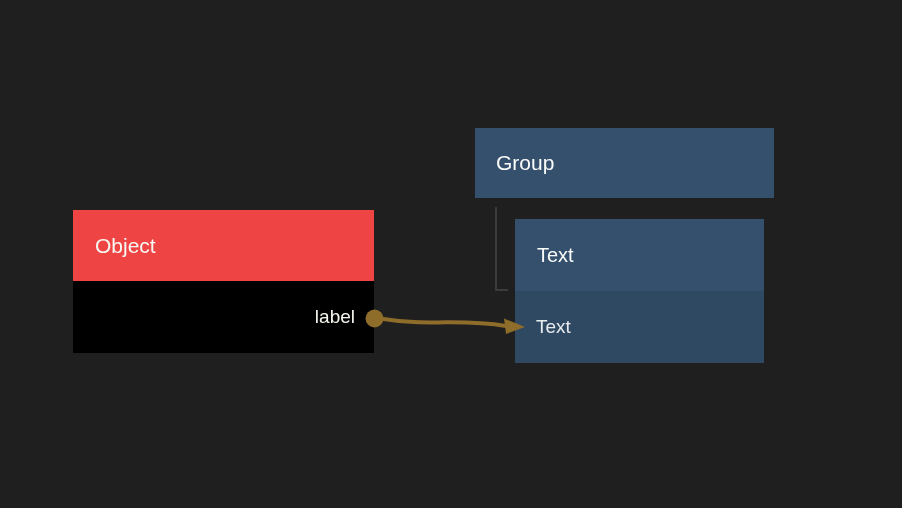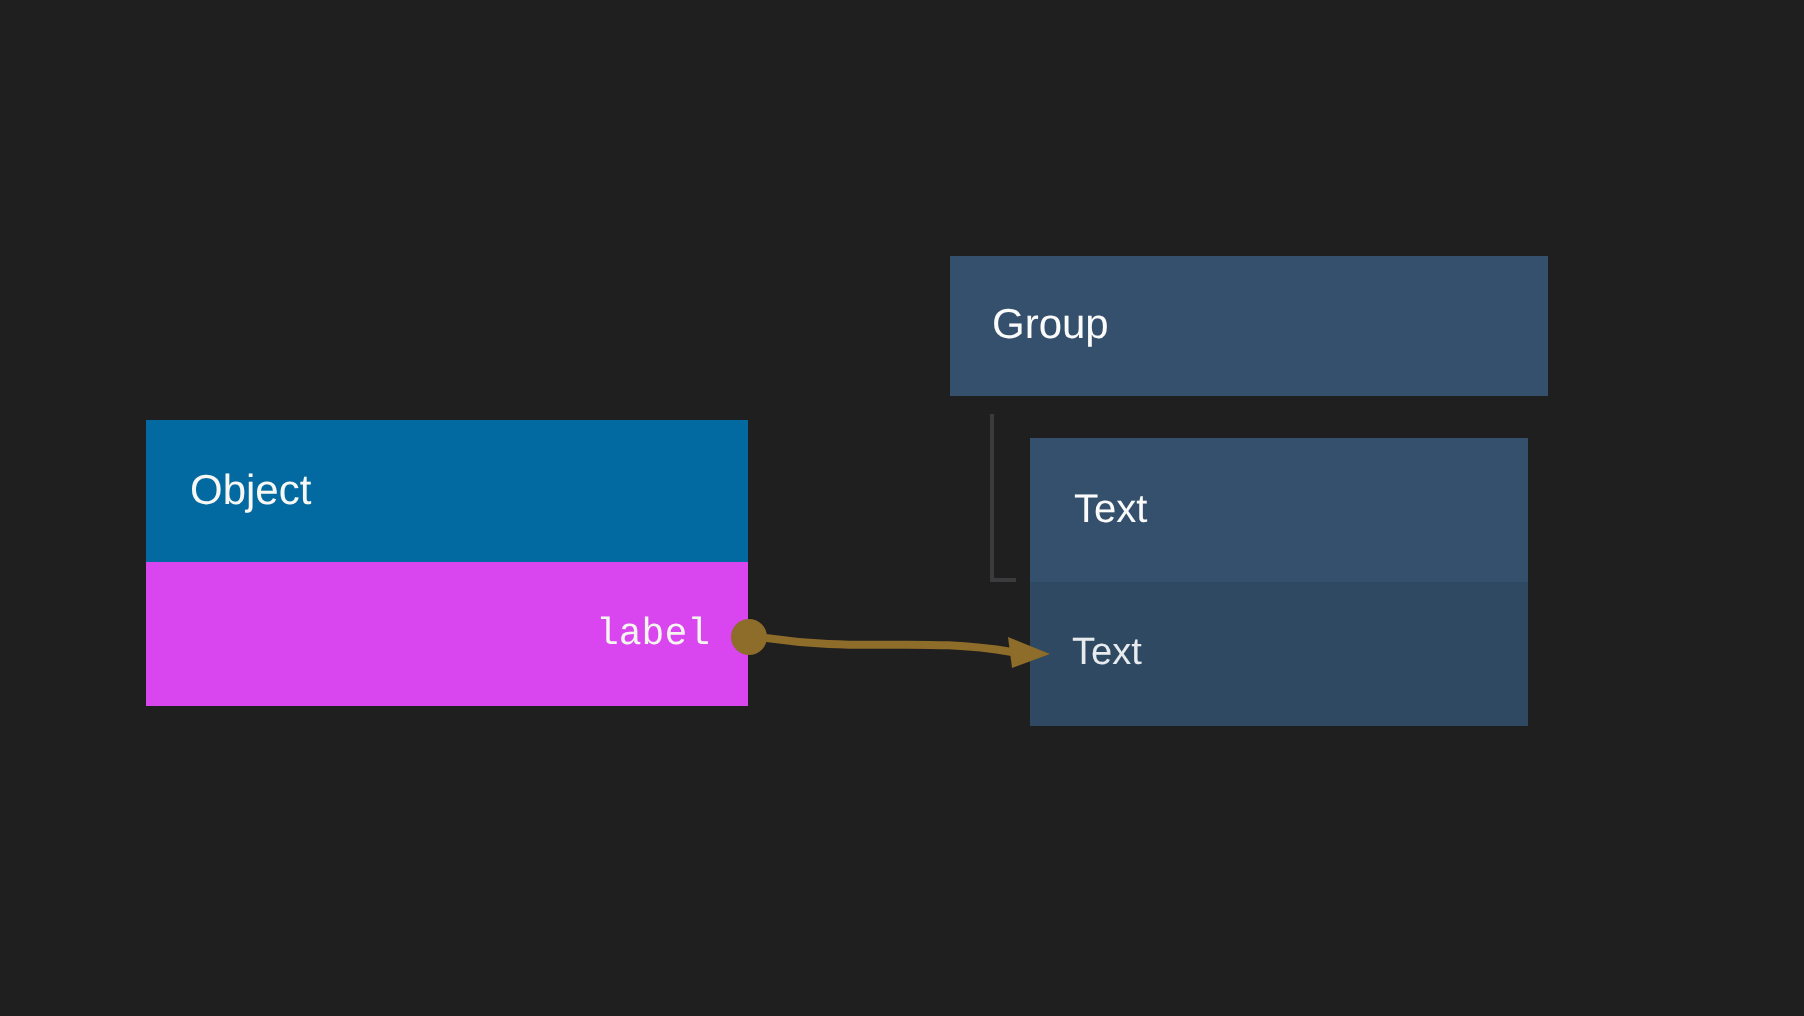--- a/index.html
+++ b/index.html
@@ -22,33 +22,32 @@
   }
   .row {
     box-sizing: border-box;
     display: flex;
     align-items: center;
   }
   
   .node-object { left: 73px; top: 210px; width: 301px; height: 143px; }
   .node-object .header {
     height: 71px;
-    background: #0369a1;
+    background: #ef4444;
     padding-left: 22px;
     font-size: 21px;
     color: #f7f8f3;
   }
   .node-object .body {
     height: 72px;
-    background: #d946ef;
+    background: #000000;
     justify-content: flex-end;
     padding-right: 19px;
     font-size: 19px;
     color: #f4f5ee;
-    font-family: Liberation Mono, monospace;
   }
   
   .node-group { left: 475px; top: 128px; width: 299px; height: 70px; }
   .node-group .header {
     height: 70px;
     background: #35506c;
     padding-left: 21px;
     font-size: 21px;
     color: #fafbfa;
   }

